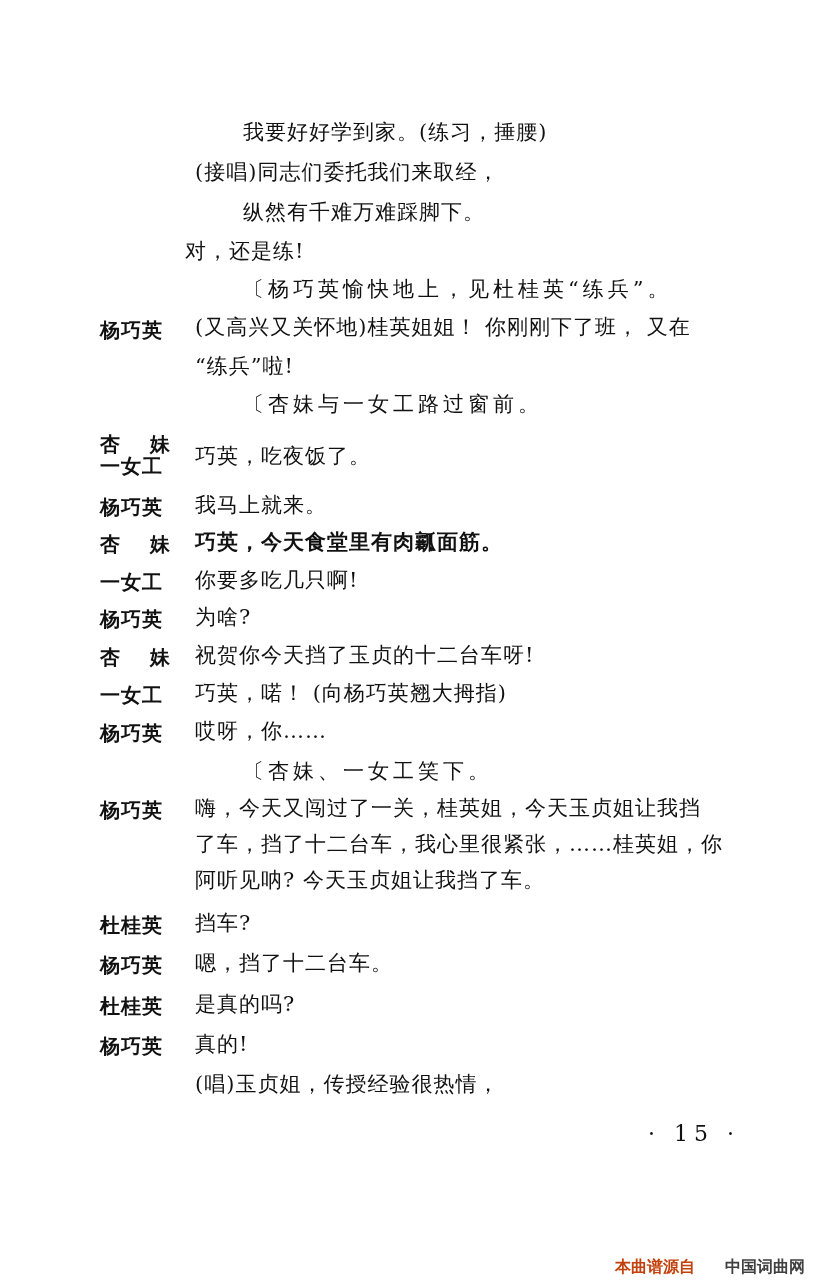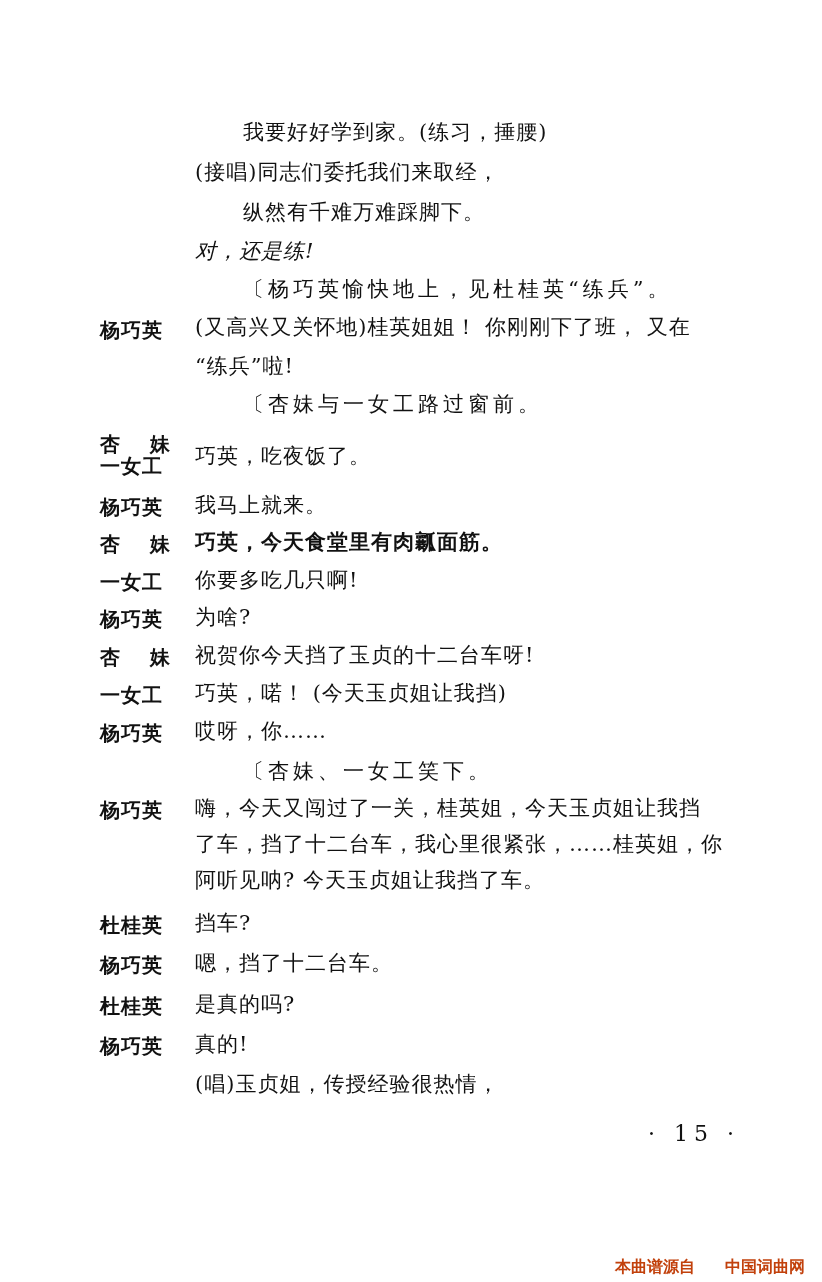--- a/index.html
+++ b/index.html
@@ -22,31 +22,31 @@
   .stage { letter-spacing: 4px; }
   .page-number {
     position: absolute; left: 648px; top: 1120px; font-size: 22px; line-height: 28px;
     letter-spacing: 6px;
   }
   .footer {
     position: absolute; top: 1257px; font-size: 16px; line-height: 20px; font-weight: bold;
     font-family: "DejaVu Sans", "Liberation Sans", sans-serif;
   }
   .footer-label { left: 615px; color: #c2410c; }
-  .footer-site { left: 725px; color: #c2410c; }
+  .footer-site { left: 725px; color: #404040; }
 </style>
 </head>
 <body>
 
 <div class="page">
 
   <div class="line" style="left:243px;top:118px;">我要好好学到家。(练习，捶腰)</div>
   <div class="line" style="left:195px;top:158px;">(接唱)同志们委托我们来取经，</div>
   <div class="line" style="left:243px;top:198px;">纵然有千难万难踩脚下。</div>
-  <div class="line" style="left:195px;top:237px;font-style:italic;">对，还是练!</div>
+  <div class="line" style="left:185px;top:237px;">对，还是练!</div>
   <div class="line stage" style="left:243px;top:275px;">〔杨巧英愉快地上，见杜桂英“练兵”。</div>
 
   <div class="speaker" style="top:316px;">杨巧英</div>
   <div class="line" style="left:195px;top:313px;">(又高兴又关怀地)桂英姐姐！ 你刚刚下了班， 又在</div>
   <div class="line" style="left:195px;top:352px;">“练兵”啦!</div>
   <div class="line stage" style="left:243px;top:390px;">〔杏妹与一女工路过窗前。</div>
 
   <div class="speaker spaced" style="top:430px;">杏妹</div>
   <div class="speaker" style="top:452px;">一女工</div>
   <div class="line" style="left:195px;top:442px;">巧英，吃夜饭了。</div>
@@ -60,21 +60,21 @@
   <div class="speaker" style="top:568px;">一女工</div>
   <div class="line" style="left:195px;top:566px;">你要多吃几只啊!</div>
 
   <div class="speaker" style="top:605px;">杨巧英</div>
   <div class="line" style="left:195px;top:603px;">为啥?</div>
 
   <div class="speaker spaced" style="top:643px;">杏妹</div>
   <div class="line" style="left:195px;top:641px;">祝贺你今天挡了玉贞的十二台车呀!</div>
 
   <div class="speaker" style="top:681px;">一女工</div>
-  <div class="line" style="left:195px;top:679px;">巧英，喏！ (今天玉贞姐让我挡)</div>
+  <div class="line" style="left:195px;top:679px;">巧英，喏！ (向杨巧英翘大拇指)</div>
 
   <div class="speaker" style="top:719px;">杨巧英</div>
   <div class="line" style="left:195px;top:717px;">哎呀，你……</div>
 
   <div class="line stage" style="left:243px;top:757px;">〔杏妹、一女工笑下。</div>
 
   <div class="speaker" style="top:796px;">杨巧英</div>
   <div class="line" style="left:195px;top:794px;">嗨，今天又闯过了一关，桂英姐，今天玉贞姐让我挡</div>
   <div class="line" style="left:195px;top:830px;">了车，挡了十二台车，我心里很紧张，……桂英姐，你</div>
   <div class="line" style="left:195px;top:866px;">阿听见呐? 今天玉贞姐让我挡了车。</div>

